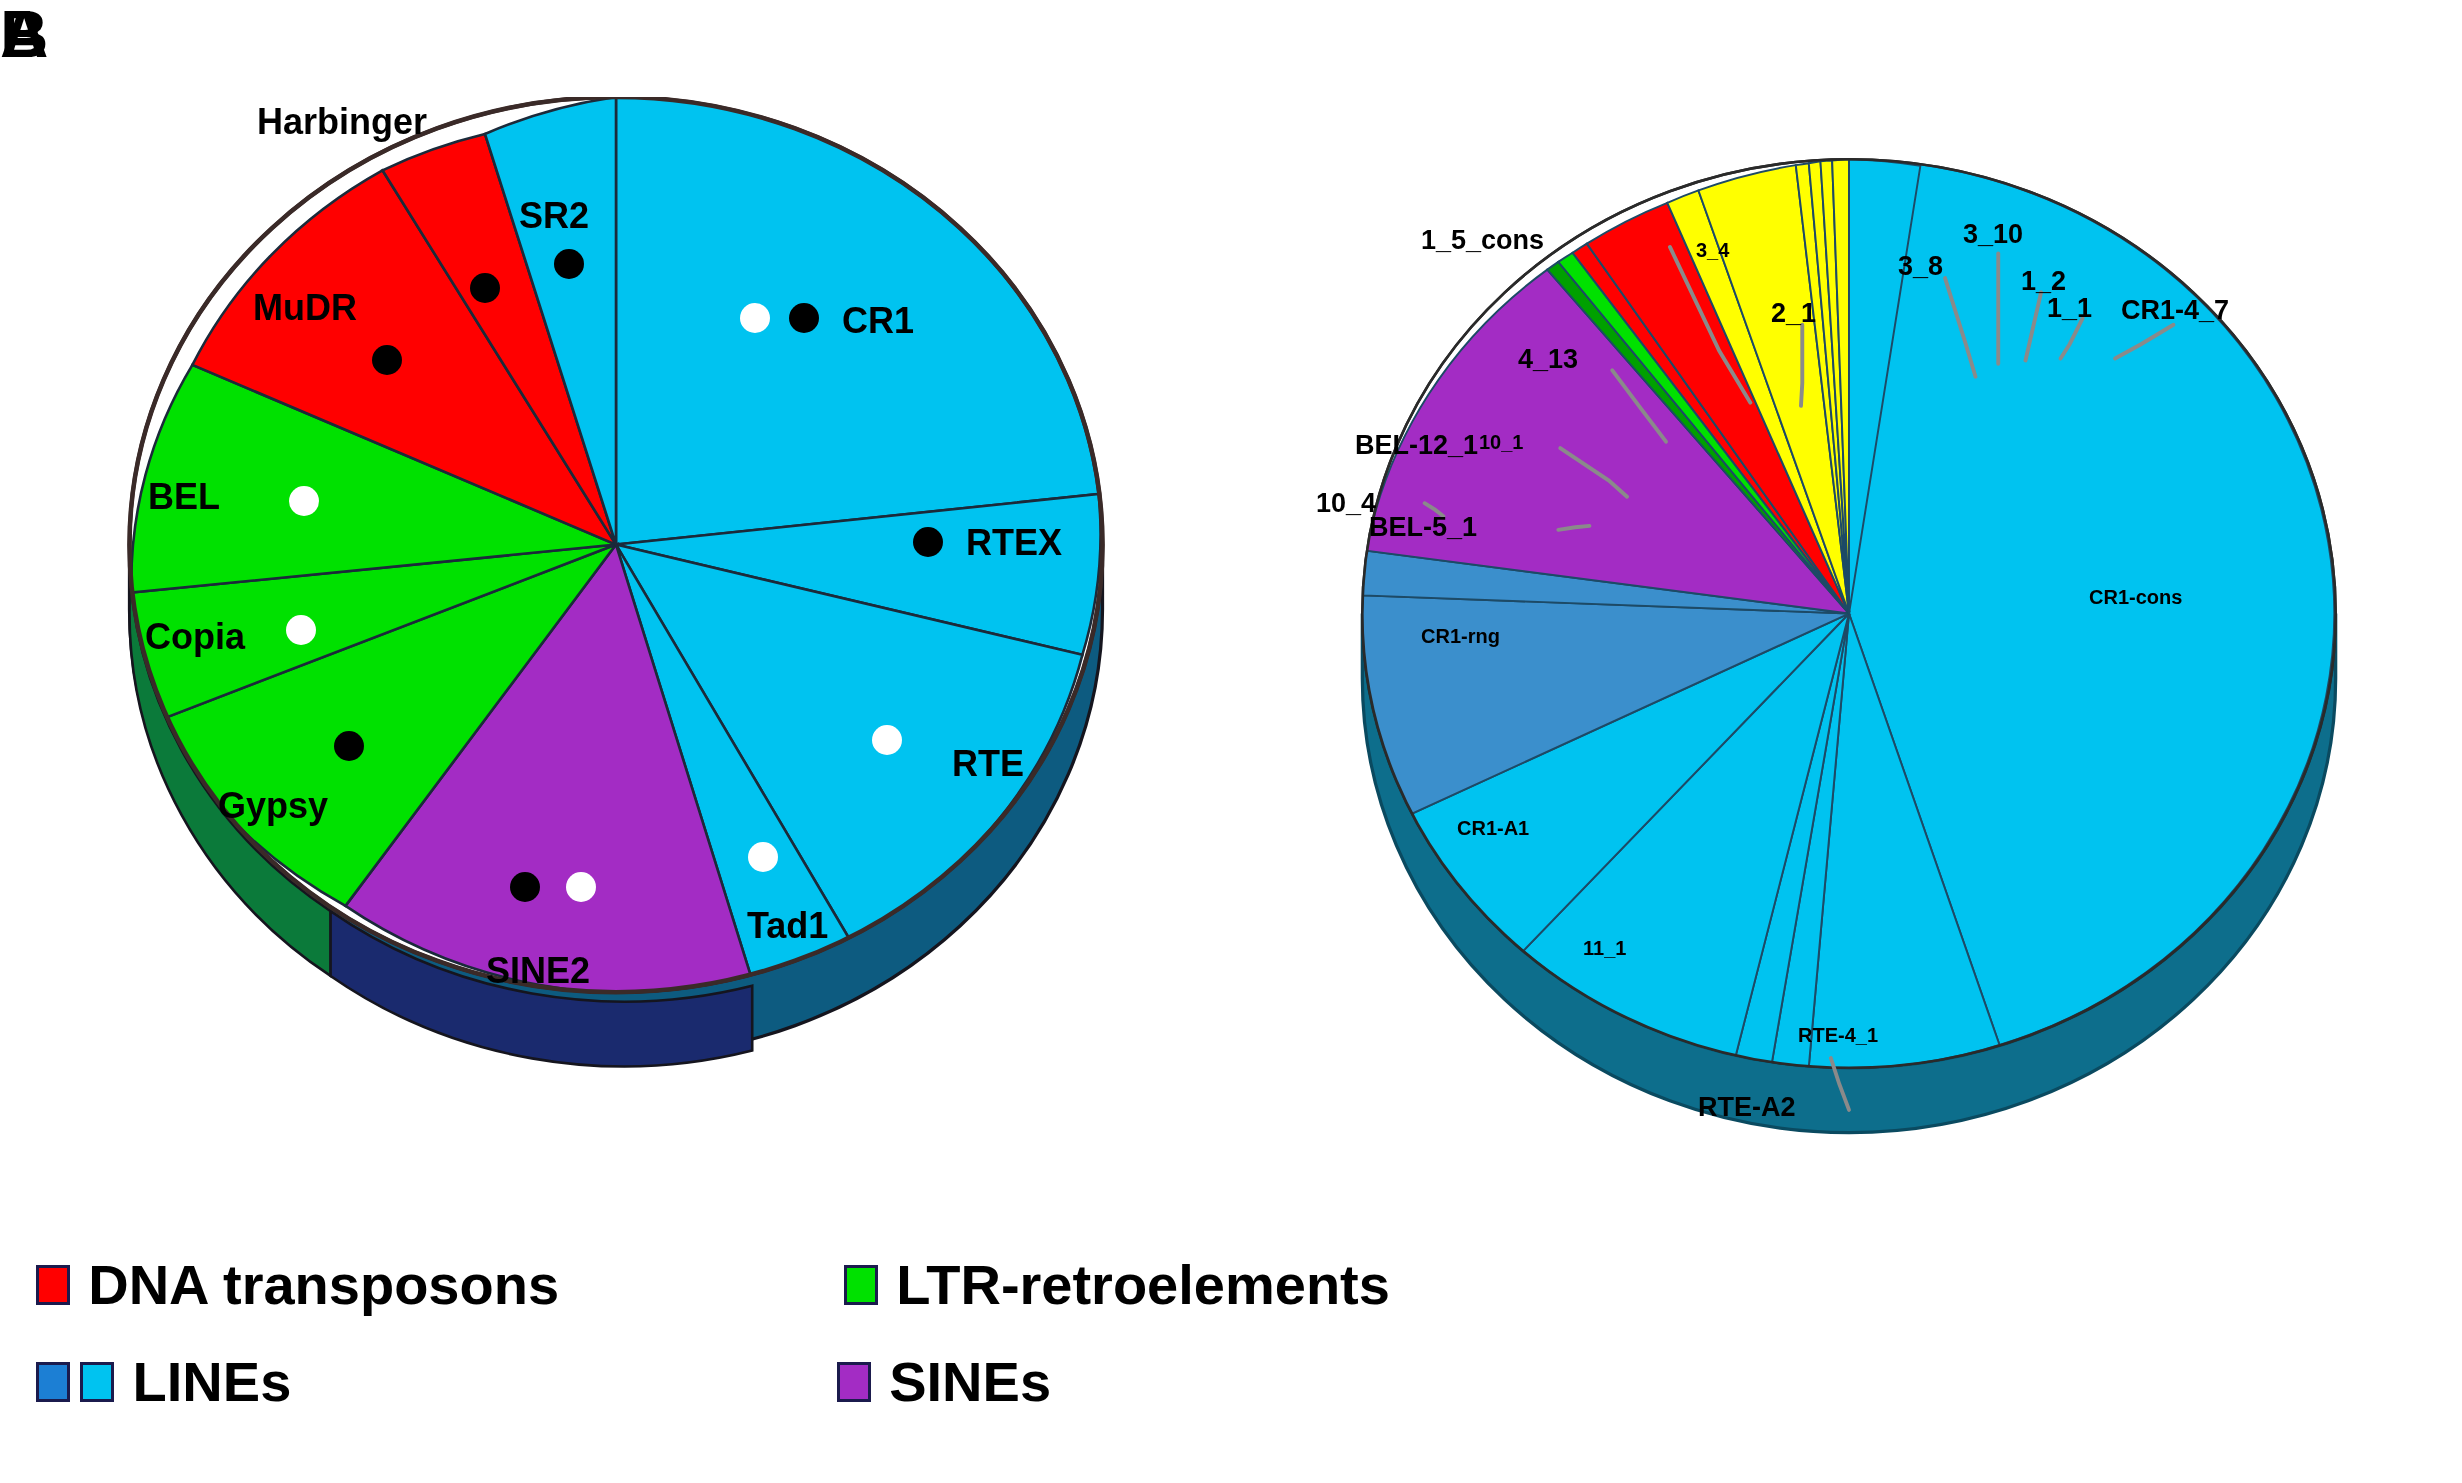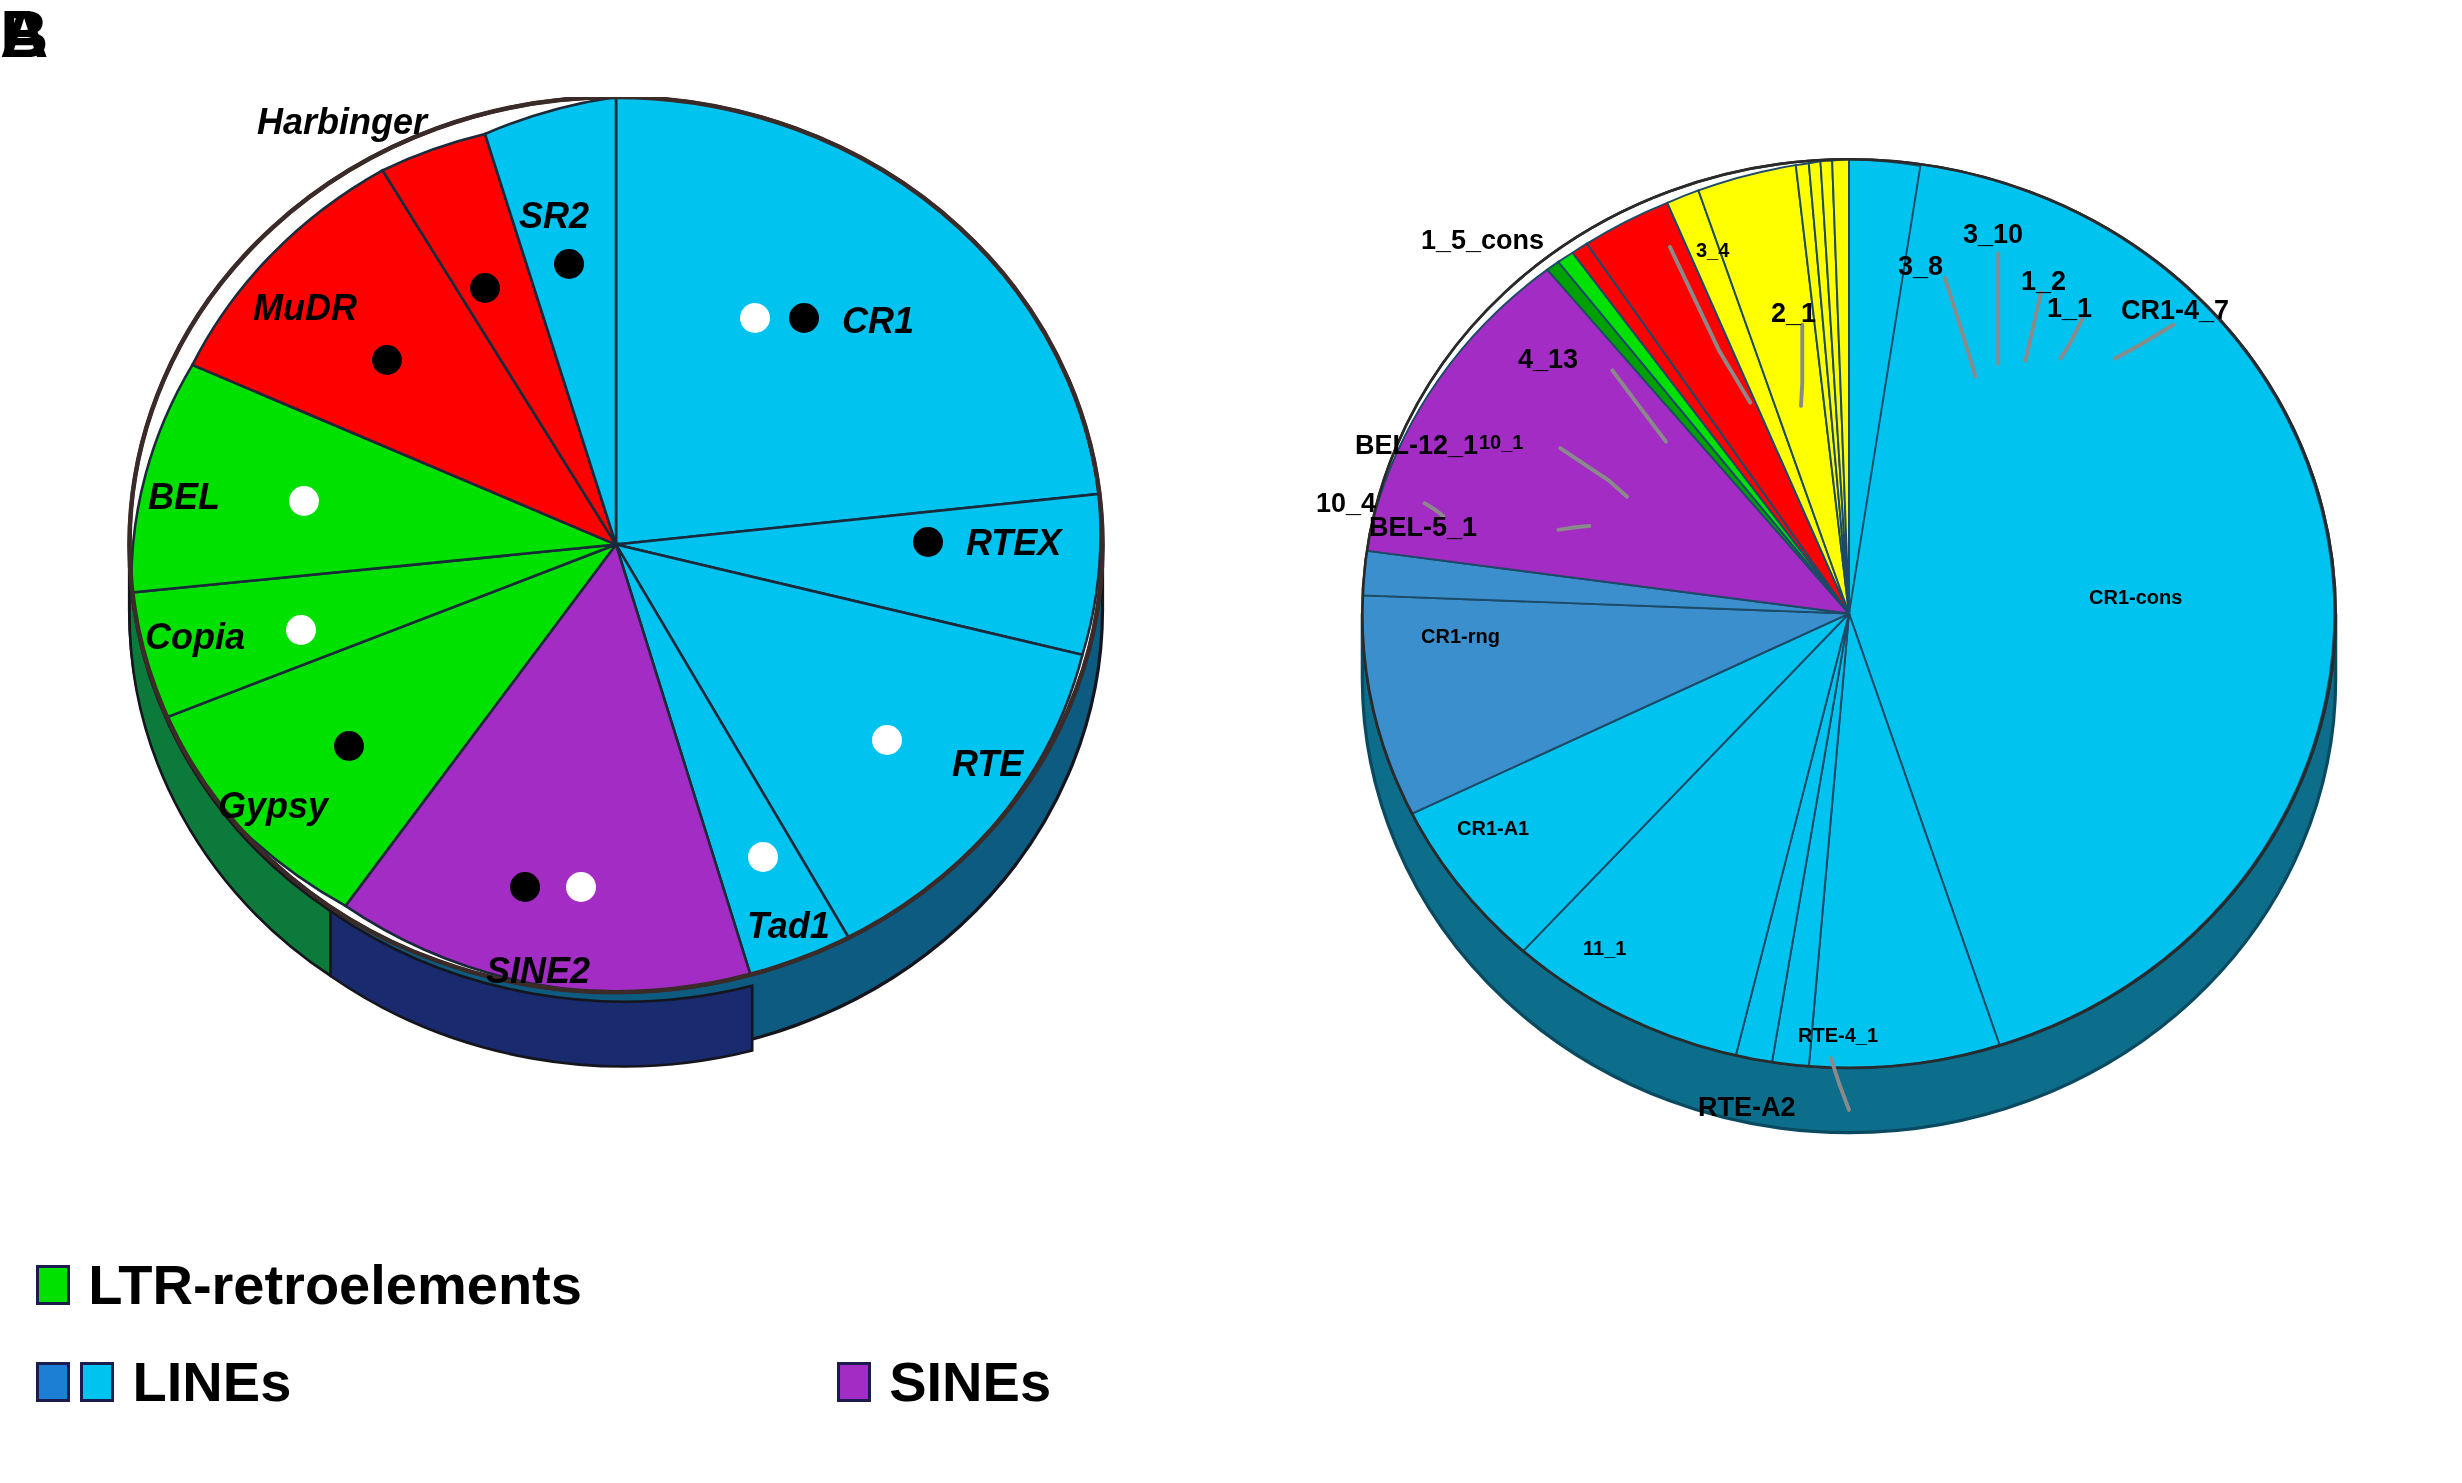--- a/index.html
+++ b/index.html
@@ -85,21 +85,21 @@
   }
   #legend-row-1 .legend-item:nth-child(1) { width: 762px; }
   #legend-row-1 .legend-item:nth-child(2) { width: 837px; padding-left: 7px; }
   #legend-row-2 .legend-item:nth-child(1) { width: 762px; align-items: center; }
 </style>
 </head>
 <body>
 
 <div class="panel-letter">A</div>
 
-<div class="chart-wrap" id="chart-a" style="left:97px; top:97px; width:1038px; height:973px;font-style:italic;">
+<div class="chart-wrap" id="chart-a" style="left:97px; top:97px; width:1038px; height:973px;">
   <svg class="chart-svg" width="1038" height="973" viewBox="0 0 1600 1500">
     <defs>
       <clipPath id="clipA">
           <ellipse cx="800" cy="690" rx="750" ry="690"></ellipse>
         </clipPath>
     </defs>
 
     <path d="M50,690 A750,690 0 0 0 1550,690 L1550,790 A750,690 0 0 1 50,790 Z" fill="#0d5b80" stroke="#15151e" stroke-width="5"></path>
 
     <path d="M50,690 A750,690 0 0 0 360,1255 L360,1355 A750,690 0 0 1 50,790 Z" fill="#0b7a3a" stroke="#15151e" stroke-width="4"></path>
@@ -261,20 +261,24 @@
   <div class="pie-label b-label-out" style="left:633px; top:123px;">3_8</div>
   <div class="pie-label b-label-out" style="left:698px; top:91px;">3_10</div>
   <div class="pie-label b-label-out" style="left:756px; top:138px;text-align:center;">1_2</div>
   <div class="pie-label b-label-out" style="left:782px; top:165px;">1_1</div>
   <div class="pie-label b-label-out" style="left:856px; top:167px;">CR1-4_7</div>
 </div>
 
 <div id="legend">
   <div class="legend-row" id="legend-row-1">
     <div class="legend-item">
+      <span class="legend-swatch" style="background:#ff0000;"></span>
+      <span class="legend-text">DNA transposons</span>
+    </div>
+    <div class="legend-item">
       <span class="legend-swatch" style="background:#00e100;"></span>
       <span class="legend-text">LTR-retroelements</span>
     </div>
   </div>
   <div class="legend-row" id="legend-row-2">
     <div class="legend-item">
       <span class="legend-swatch" style="background:#1c7fd4;"></span>
       <span class="legend-swatch" style="background:#00c3f0;"></span>
       <span class="legend-text">LINEs</span>
     </div>

